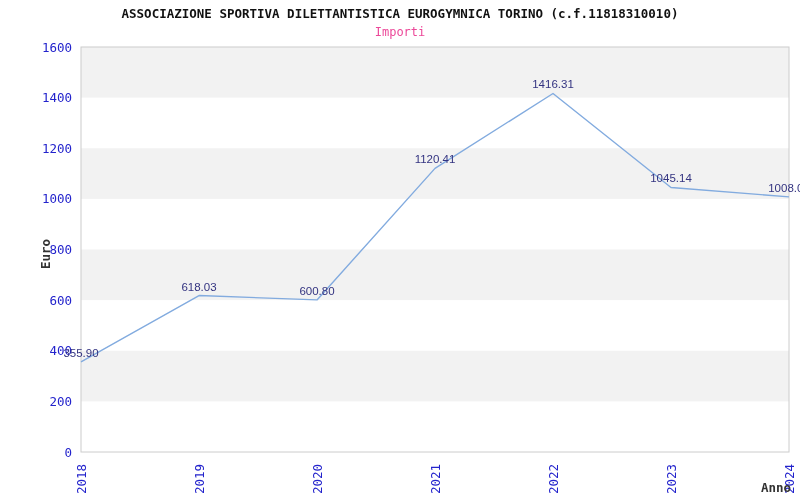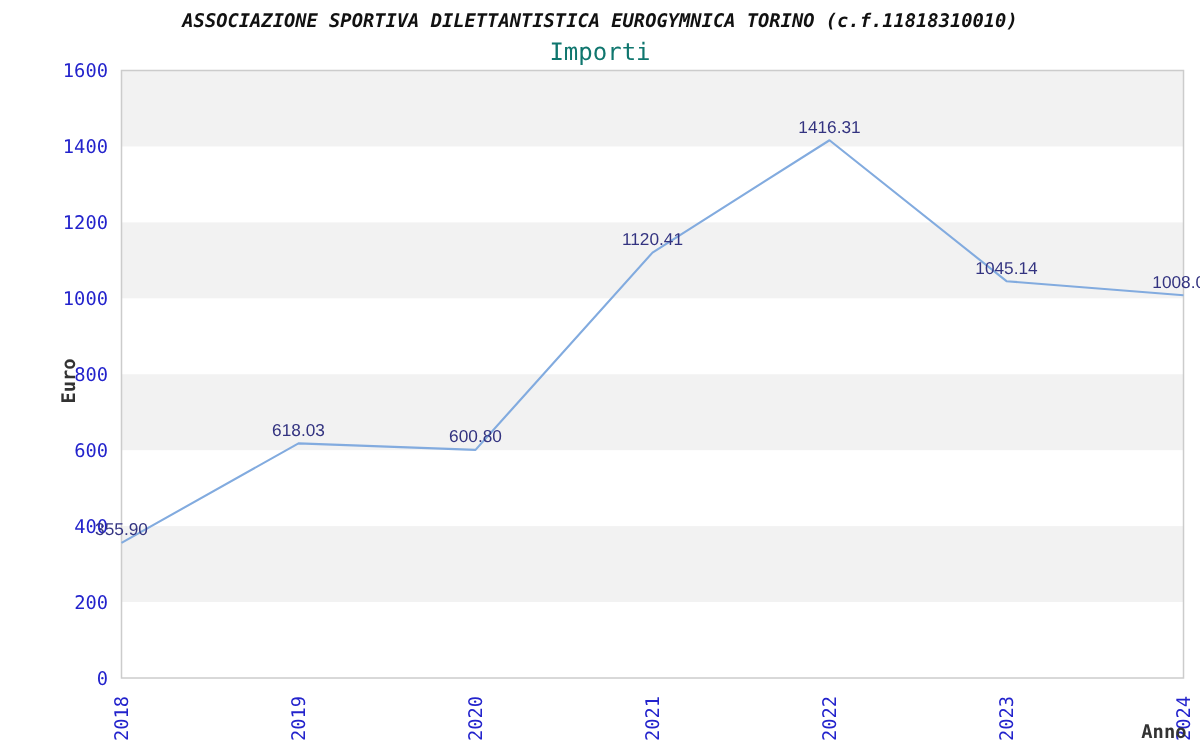--- a/index.html
+++ b/index.html
@@ -22,32 +22,31 @@
     top: 6px;
     left: 0;
     width: 800px;
     text-align: center;
     font-family: "DejaVu Sans Mono", monospace;
     font-size: 12.5px;
     font-weight: bold;
     color: #111111;
     letter-spacing: 0px;
     white-space: nowrap;
-    font-style: italic;
   }
   .chart-subtitle {
     position: absolute;
     top: 25px;
     left: 0;
     width: 800px;
     text-align: center;
     font-family: "DejaVu Sans Mono", monospace;
-    font-size: 16px;
+    font-size: 12px;
     font-weight: normal;
-    color: #0f766e;
+    color: #ec4899;
     white-space: nowrap;
   }
   svg { position: absolute; top: 0; left: 0; }
   .tick-label {
     font-family: "DejaVu Sans Mono", monospace;
     font-size: 12.5px;
   }
   .axis-title {
     font-family: "DejaVu Sans Mono", monospace;
     font-size: 12.5px;

